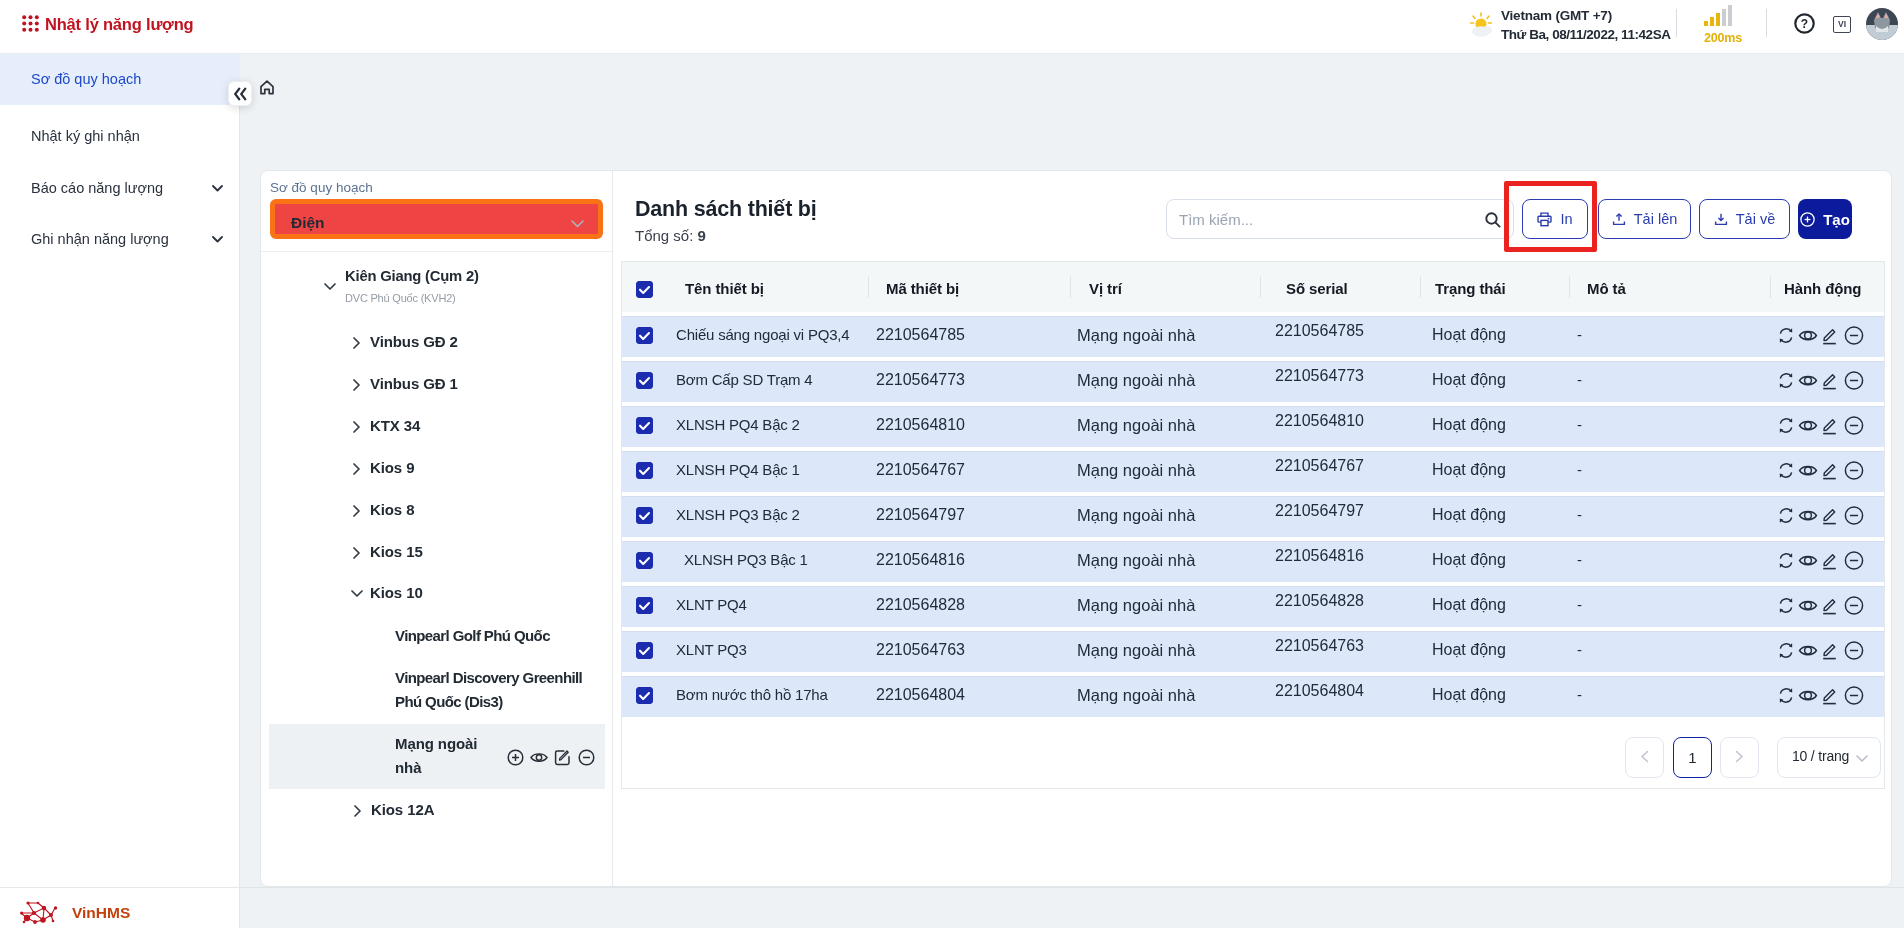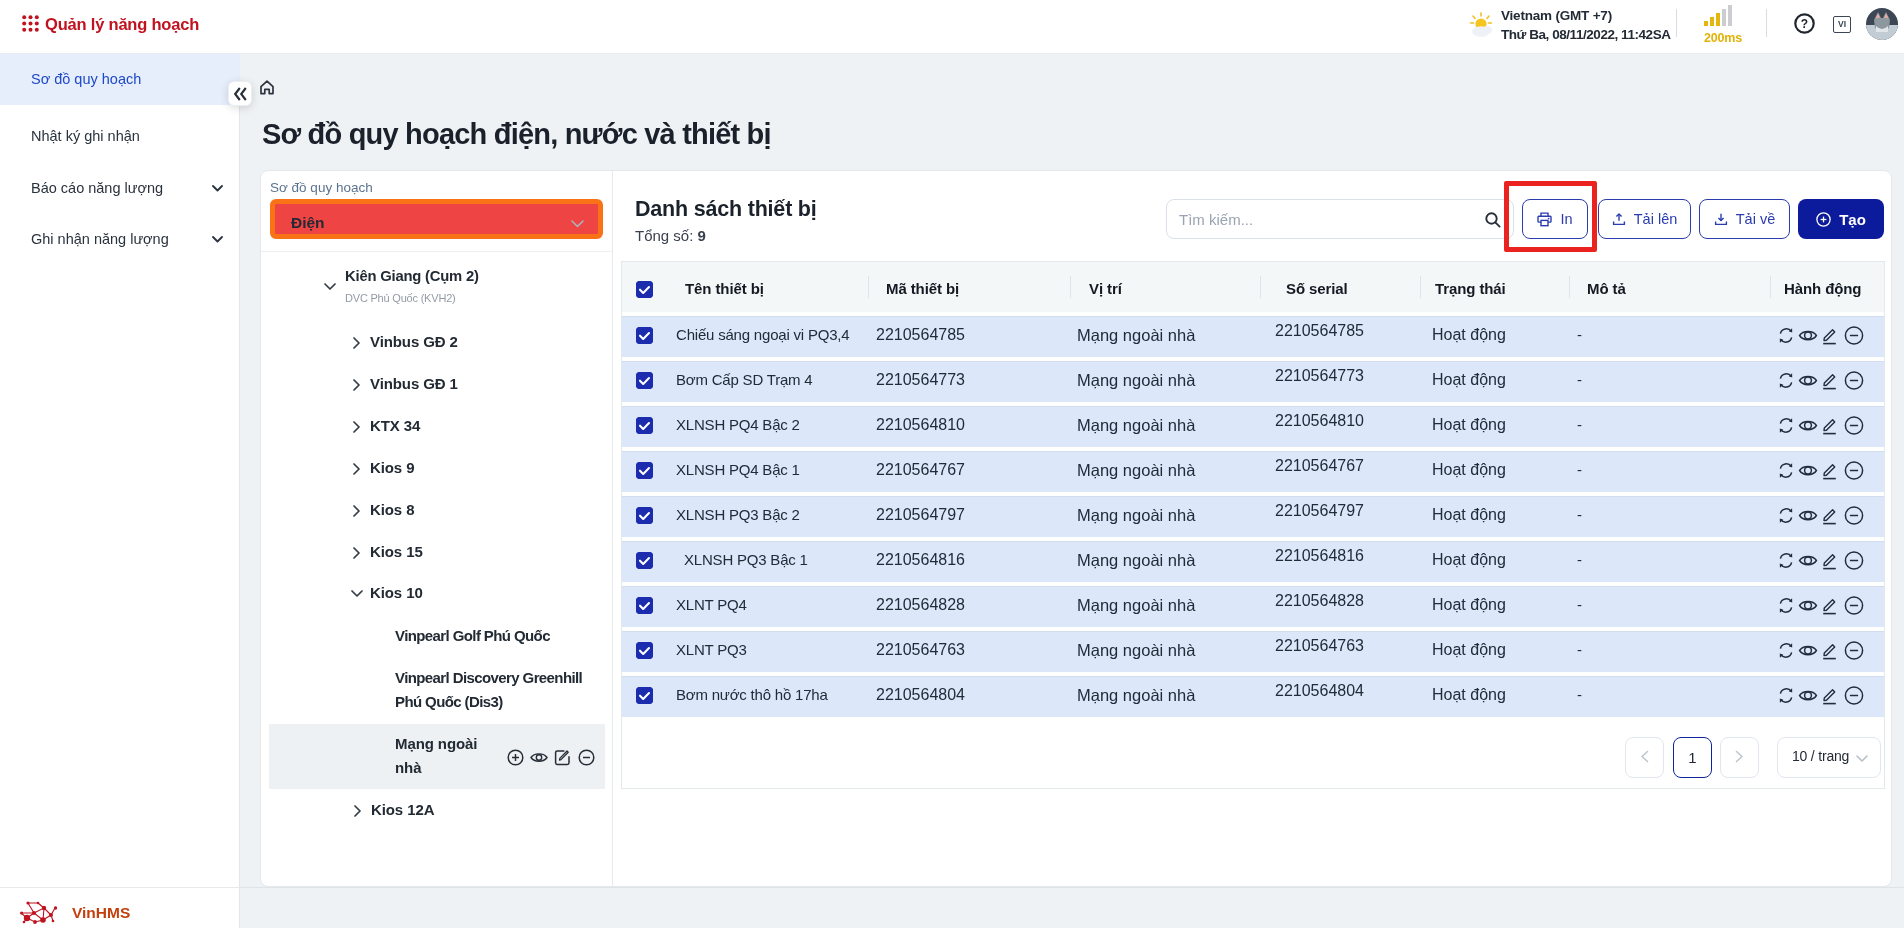--- a/index.html
+++ b/index.html
@@ -47,21 +47,21 @@
 
 
 #list-title { position:absolute; left:374px; top:26px; font-size:21.5px; font-weight:bold; color:#1b222c; letter-spacing:-0.2px; }
 #list-total { position:absolute; left:374px; top:56px; font-size:15px; color:#39414d; }
 #searchbox { position:absolute; left:905px; top:28px; width:348px; height:40px; border:1px solid #dae0ea; border-radius:8px; background:#fff; }
 #searchbox .ph { position:absolute; left:12px; top:11px; font-size:15px; color:#9aa3b2; }
 .btn { position:absolute; top:28px; height:40px; border:1px solid #2b3cae; border-radius:8px; background:#fff; color:#2b3cae; font-size:14.5px; display:flex; align-items:center; justify-content:center; gap:8px; }
 #btn-in { left:1261px; width:66px; }
 #btn-len { left:1337px; width:93px; }
 #btn-ve { left:1438px; width:91px; }
-#btn-tao { left:1537px; width:86px; background:#0c1a9c; border:none; color:#fff; font-weight:600; font-size:15px; }
+#btn-tao { left:1537px; width:54px; background:#0c1a9c; border:none; color:#fff; font-weight:600; font-size:15px; }
 #redrect { position:absolute; left:1243px; top:10px; width:93px; height:71px; border:5px solid #ea2220; border-radius:2px; z-index:5; }
 
 
 #twrap { position:absolute; left:360px; top:90px; width:1264px; height:528px; border:1px solid #e3e8eb; }
 .thead { position:absolute; left:0; top:0; width:1262px; height:50px; background:#f4f7f8; }
 .th { position:absolute; top:0; height:50px; line-height:54px; font-size:15px; font-weight:bold; color:#141a23; letter-spacing:-0.1px; }
 .hsep { position:absolute; top:14px; width:1px; height:22px; background:#dfe4e8; }
 .trow { position:absolute; left:0; width:1262px; height:45px; border-top:4px solid #fff; background:linear-gradient(#d3ddee 0, #d3ddee 1px, #dce8fa 1px); }
 .td { position:absolute; top:-1px; height:40px; line-height:40px; font-size:15px; color:#222b38; white-space:nowrap; letter-spacing:-0.2px; }
 .ck { position:absolute; width:17px; height:17px; background:#1b2cae; border-radius:4px; }
@@ -83,21 +83,21 @@
           <circle cx="8.5" cy="2.2" r="2.0"></circle>
           <circle cx="14.8" cy="2.2" r="2.0"></circle>
         <circle cx="2.2" cy="8.5" r="2.0"></circle>
           <circle cx="8.5" cy="8.5" r="2.0"></circle>
           <circle cx="14.8" cy="8.5" r="2.0"></circle>
         <circle cx="2.2" cy="14.8" r="2.0"></circle>
           <circle cx="8.5" cy="14.8" r="2.0"></circle>
           <circle cx="14.8" cy="14.8" r="2.0"></circle>
       </g>
     </svg>
-    <div id="logo-txt">Quản lý năng hoạch</div>
+    <div id="logo-txt">Nhật lý năng lượng</div>
 
     <svg class="abs" style="left:1468px;top:11px" width="30" height="30" viewBox="0 0 30 30">
       <g stroke="#f0c020" stroke-width="1.6" stroke-linecap="round">
         <line x1="13" y1="2" x2="13" y2="5"></line>
           <line x1="5" y1="5" x2="7" y2="7.4"></line>
           <line x1="21" y1="5" x2="19" y2="7.4"></line>
         <line x1="2.6" y1="12" x2="5.6" y2="12"></line>
           <line x1="23.4" y1="12" x2="20.4" y2="12"></line>
       </g>
       <circle cx="13" cy="13" r="5.6" fill="#f5c51d"></circle>
@@ -183,21 +183,20 @@
   <div id="footline"></div>
   <div id="collapse-btn"><svg width="13" height="14" viewBox="0 0 13 14" style="margin-top:5px">
   <g fill="none" stroke="#272e38" stroke-width="2.1" stroke-linejoin="miter">
     <path d="M5.8 1 L1.2 7 L5.8 13"></path>
           <path d="M11.8 1 L7.2 7 L11.8 13"></path>
   </g>
       </svg></div>
   <svg id="home-ic" width="16" height="15" viewBox="0 0 16 15">
     <path d="M2 6.6 L8 1.2 L14 6.6 L14 13.6 L10.2 13.6 L10.2 9.4 L5.8 9.4 L5.8 13.6 L2 13.6 Z" fill="none" stroke="#2d343f" stroke-width="1.7" stroke-linejoin="round"></path>
   </svg>
-  <div id="page-title">Sơ đồ quy hoạch điện, nước và thiết bị</div>
 
   <div id="card">
     <div id="leftsec">
       <div class="panel-label">Sơ đồ quy hoạch</div>
       <div id="tree-select">
         <div class="val">Điện</div>
         <svg class="abs" style="right:14px;top:16px" width="13" height="8" viewBox="0 0 13 8">
             <path d="M1 1 L6.5 6.5 L12 1" fill="none" stroke="#aab2bc" stroke-width="1.6" stroke-linecap="round" stroke-linejoin="round"></path>
           </svg>
       </div>

